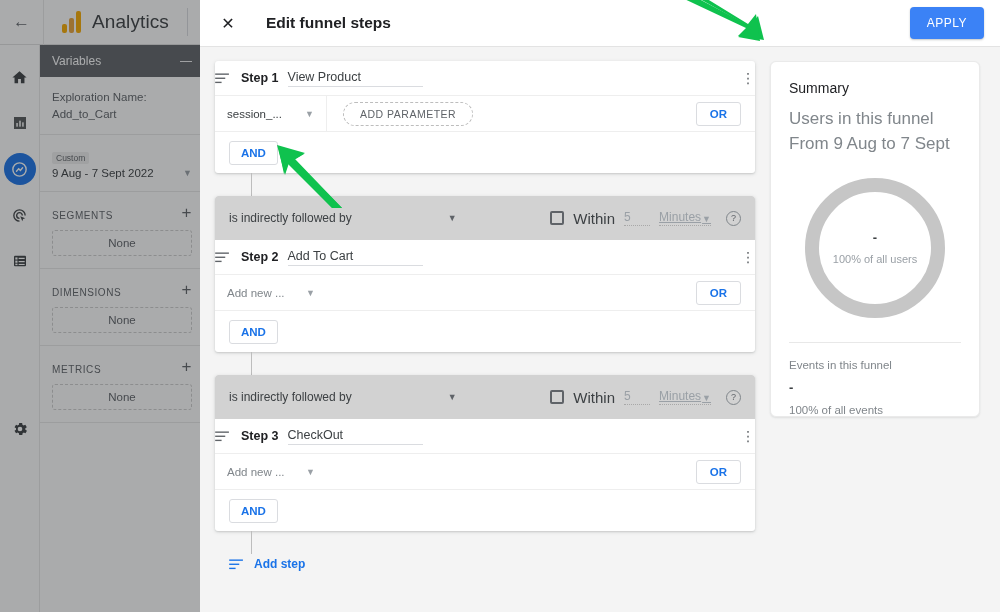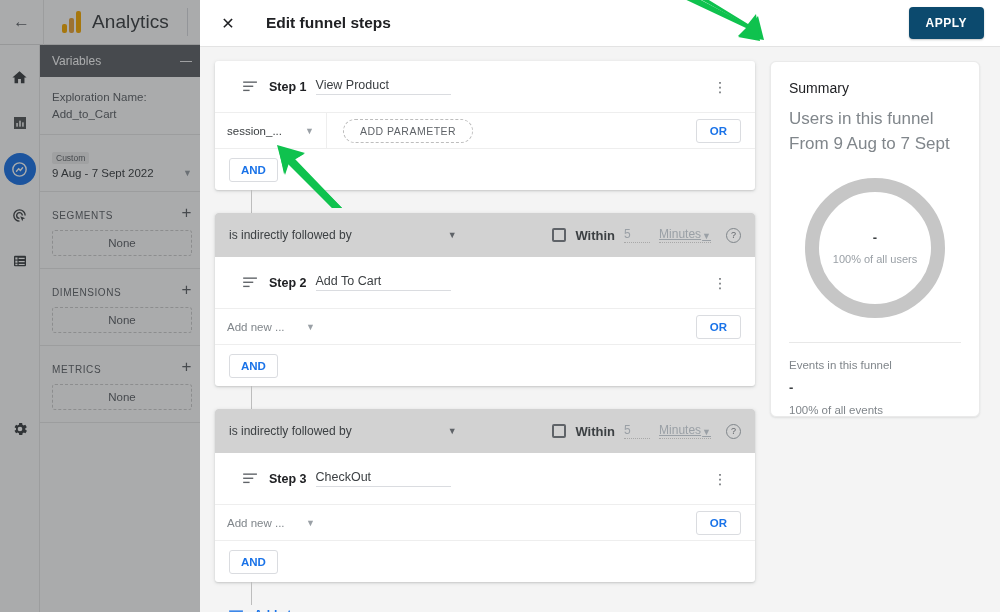--- a/index.html
+++ b/index.html
@@ -81,39 +81,39 @@
     background: #f4f4f4;
   }
   .dlg-head {
     height: 47px; background: #fff; border-bottom: 1px solid #e3e3e3;
     display: flex; align-items: center; padding: 0 16px;
   }
   .dlg-close { width: 24px; height: 24px; display:flex; align-items:center;
     justify-content:center; color: #202124; font-size: 16px; }
   .dlg-title { font-size: 15.5px; font-weight: bold; color: #202124; margin-left: 26px; }
   .apply-btn {
-    margin-left: auto; background: #0c4a6e; color: #fff; font-size: 12px;
-    font-weight: bold; letter-spacing: .5px; border: none; border-radius: 4px;
+    margin-left: auto; background: #3b82f6; color: #fff; font-size: 12px;
+    font-weight: normal; letter-spacing: .5px; border: none; border-radius: 4px;
     padding: 9px 17px; box-shadow: 0 1px 2px rgba(60,64,67,.3);
   }
 
   .dlg-body { position: absolute; top: 47px; left: 0; right: 0; bottom: 0; display: flex; }
   .steps-col { width: 570px; padding: 14px 15px 0 15px; position: relative; }
   .sum-col { width: 230px; padding: 14px 20px 0 0; }
 
   
   .connector { width: 1px; height: 23px; background: #bdbdbd; margin-left: 36px; }
 
   .card {
     background: #fff; border-radius: 3px;
     box-shadow: 0 1px 2px rgba(60,64,67,.18), 0 1px 4px rgba(60,64,67,.10);
     overflow: hidden;
   }
   .step-row {
-    height: 52px; display: flex; align-items: center; padding: 0 28px;
+    height: 35px; display: flex; align-items: center; padding: 0 0;
     border-bottom: 1px solid #eeeeee;
   }
   .step-num { font-size: 12.5px; font-weight: bold; color: #202124; margin-left: 11px; }
   .step-name {
     font-size: 12.5px; color: #3c4043; margin-left: 9px;
     border-bottom: 1px solid #dadce0; min-width: 135px; padding-bottom: 2px;
   }
   .kebab { margin-left: auto; color: #5f6368; font-size: 14px; letter-spacing: 0; line-height: 1; }
   .cond-row {
     height: 36px; display: flex; align-items: center; border-bottom: 1px solid #eeeeee;
@@ -140,21 +140,21 @@
   }
 
   .follow-bar {
     background: #d2d2d2; height: 44px; display: flex; align-items: center;
     padding: 0 14px; border-radius: 3px 3px 0 0;
   }
   .follow-txt { font-size: 12px; color: #3c4043; }
   .follow-caret { margin-left: 96px; color: #5f6368; font-size: 9px; }
   .within-wrap { margin-left: auto; display: flex; align-items: center; gap: 9px; }
   .chk { width: 14px; height: 14px; border: 2px solid #5f6368; border-radius: 2px; background: transparent; }
-  .within-lbl { font-size: 13px; font-weight: bold; color: #3c4043; }
+  .within-lbl { font-size: 15px; font-weight: normal; color: #3c4043; }
   .within-num {
     font-size: 12px; color: #9aa0a6; width: 26px; text-align: left;
     border-bottom: 1px dotted #a8a8a8; padding-bottom: 1px;
   }
   .within-unit {
     font-size: 12px; color: #9aa0a6; border-bottom: 1px dotted #a8a8a8;
     padding-bottom: 1px; display: flex; align-items: flex-end; gap: 1px; text-decoration: underline;
   }
   .help-ico {
     width: 15px; height: 15px; border: 1px solid #80868b; border-radius: 50%;

